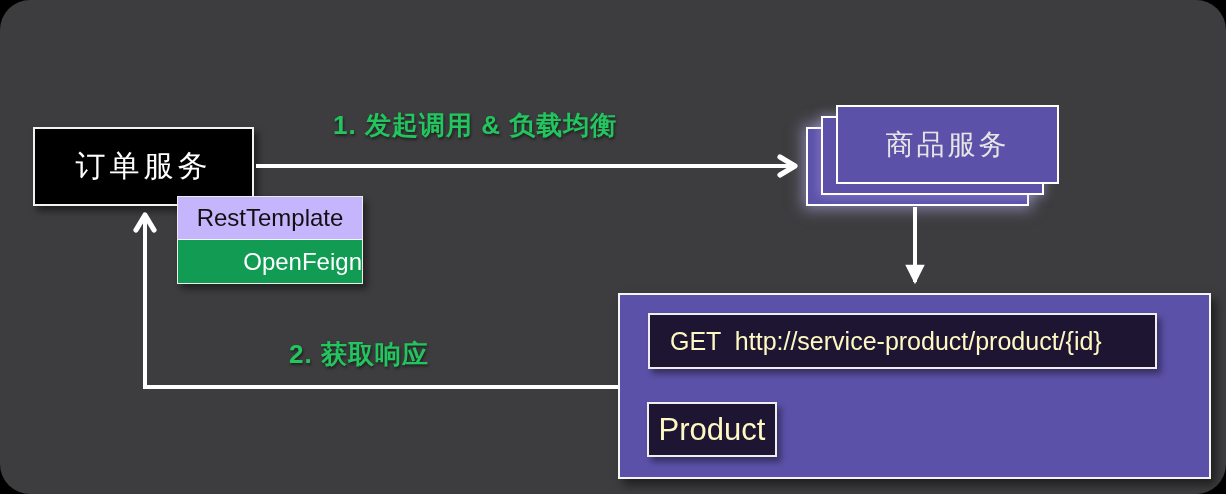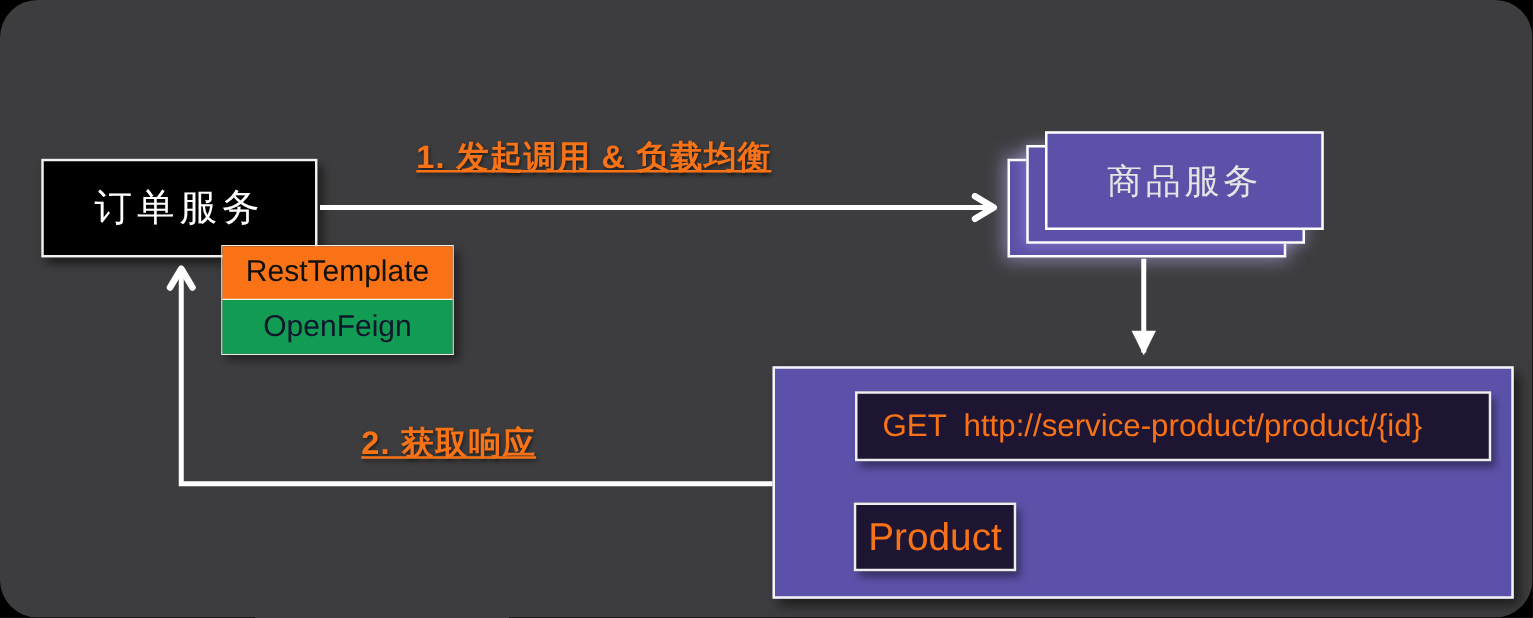--- a/index.html
+++ b/index.html
@@ -9,41 +9,41 @@
   .node{position:absolute;display:flex;align-items:center;justify-content:center;box-sizing:border-box;}
 
   
   .order-box{left:33px;top:127px;width:221px;height:79px;background:#000000;border:2px solid #f2f2f2;
     color:#fff;font-size:30px;letter-spacing:4px;box-shadow:4px 5px 7px rgba(0,0,0,.5);z-index:2;}
 
   
   .client-group{position:absolute;left:177px;top:196px;width:186px;z-index:3;box-shadow:4px 5px 7px rgba(0,0,0,.45);
     border:1px solid #ececec;box-sizing:border-box;}
   .client-row{height:43px;display:flex;align-items:center;justify-content:center;font-size:24px;box-sizing:border-box;}
-  .client-row.rest{background:#f97316;color:#101010;border-bottom:1px solid #f5f5f5;}
-  .client-row.feign{background:#129b53;color:#0f172a;}
+  .client-row.rest{background:#c4b5fd;color:#101010;border-bottom:1px solid #f5f5f5;}
+  .client-row.feign{background:#129b53;color:#ffffff;justify-content:flex-end;}
 
   
   .stack-box{width:223px;height:79px;background:#5b51a8;border:2px solid #fff;box-sizing:border-box;position:absolute;}
   .stack-back{left:806px;top:127px;z-index:1;box-shadow:0 0 14px 3px rgba(195,185,255,.55);}
   .stack-middle{left:821px;top:116px;z-index:2;box-shadow:0 0 10px 2px rgba(195,185,255,.35);}
   .stack-front{left:836px;top:105px;z-index:3;display:flex;align-items:center;justify-content:center;
     color:#e5e5e5;font-size:28px;letter-spacing:3px;}
 
   
   .request-panel{left:618px;top:293px;width:593px;height:186px;background:#5b51a8;border:2px solid #f5f5f5;
     box-shadow:5px 6px 9px rgba(0,0,0,.5);z-index:2;}
-  .inner-dark{position:absolute;background:#1e1533;border:2px solid #eeeeee;color:#f97316;display:flex;align-items:center;
-    box-sizing:border-box;box-shadow:4px 5px 6px rgba(0,0,0,.4);margin-left:36px;}
+  .inner-dark{position:absolute;background:#1e1533;border:2px solid #eeeeee;color:#fef9c3;display:flex;align-items:center;
+    box-sizing:border-box;box-shadow:4px 5px 6px rgba(0,0,0,.4);}
   .get-box{left:648px;top:313px;width:509px;height:56px;font-size:25px;padding-left:20px;white-space:pre;z-index:3;}
   .product-box{left:647px;top:402px;width:130px;height:55px;font-size:31px;justify-content:center;z-index:3;}
 
   
-  .edge-label{position:absolute;color:#f97316;font-size:26px;font-weight:600;letter-spacing:1px;z-index:5;
-    text-shadow:1px 2px 3px rgba(0,0,0,.5);text-decoration:underline;}
+  .edge-label{position:absolute;color:#22c55e;font-size:26px;font-weight:600;letter-spacing:1px;z-index:5;
+    text-shadow:1px 2px 3px rgba(0,0,0,.5);}
   .call-label{left:333px;top:108px;}
   .response-label{left:289px;top:337px;}
 
   #arrows{position:absolute;left:0;top:0;width:1226px;height:494px;z-index:4;pointer-events:none;}
 </style>
 </head>
 <body>
 
 <div id="panel">
 

